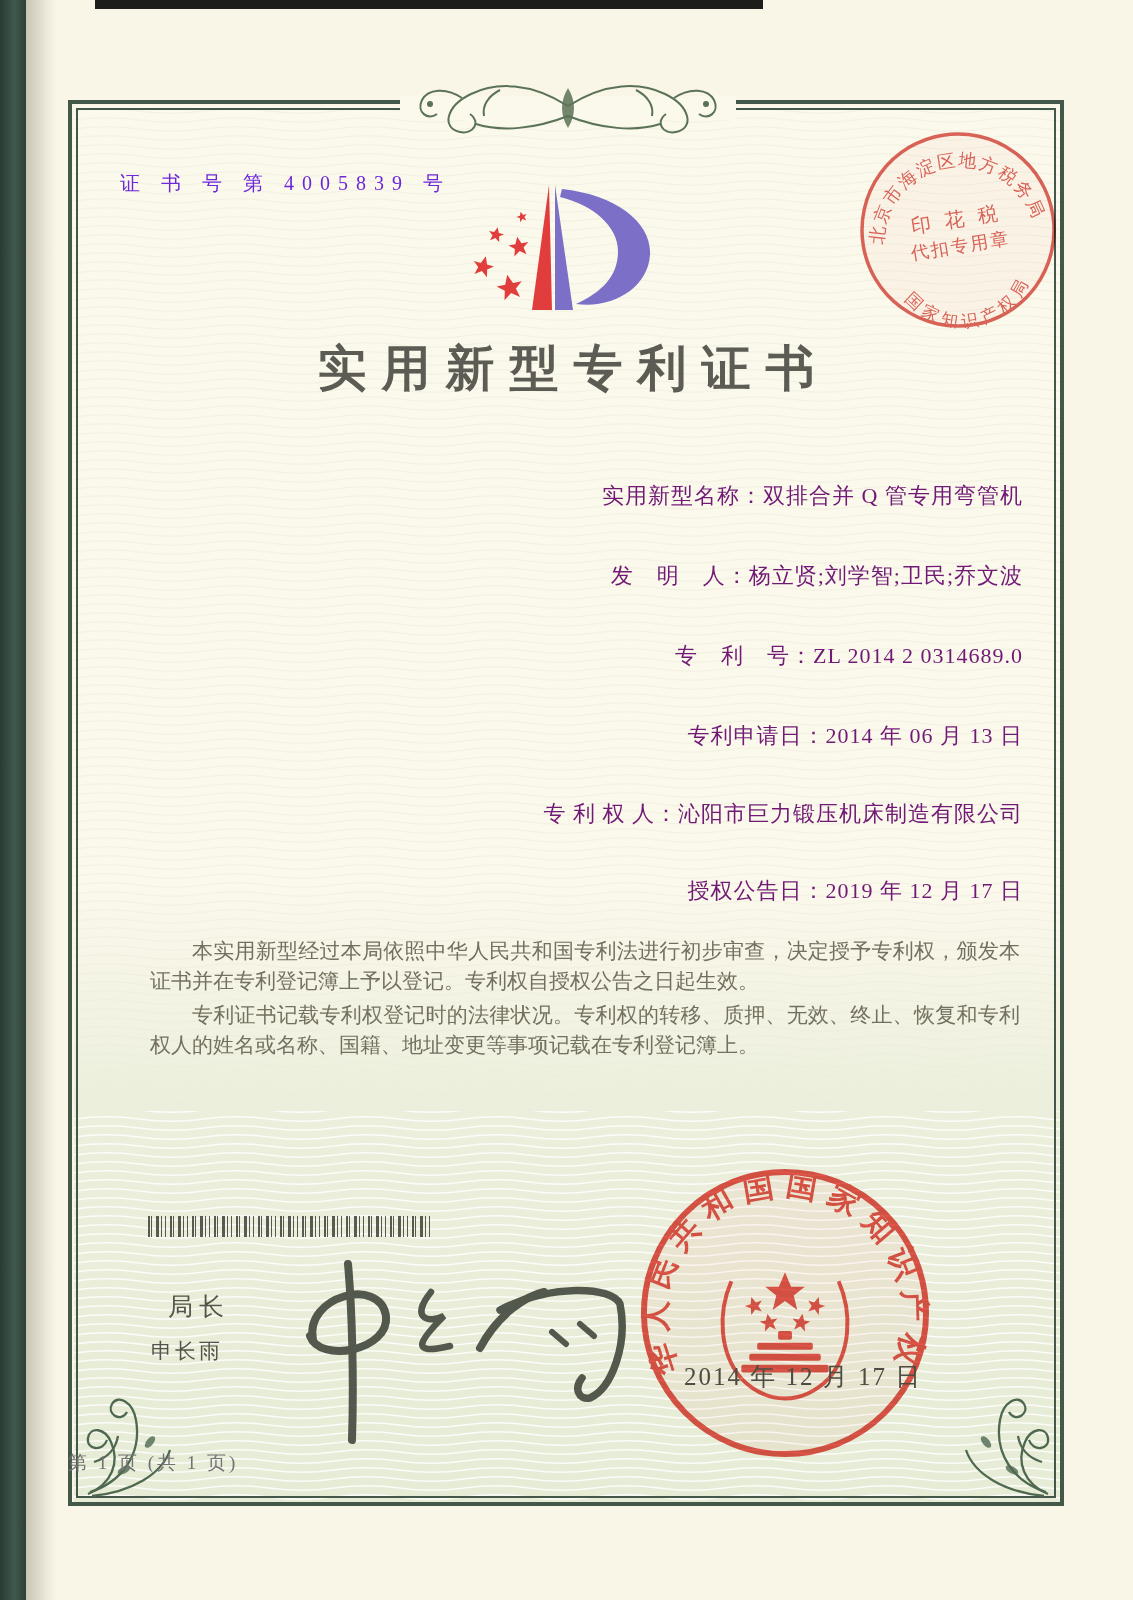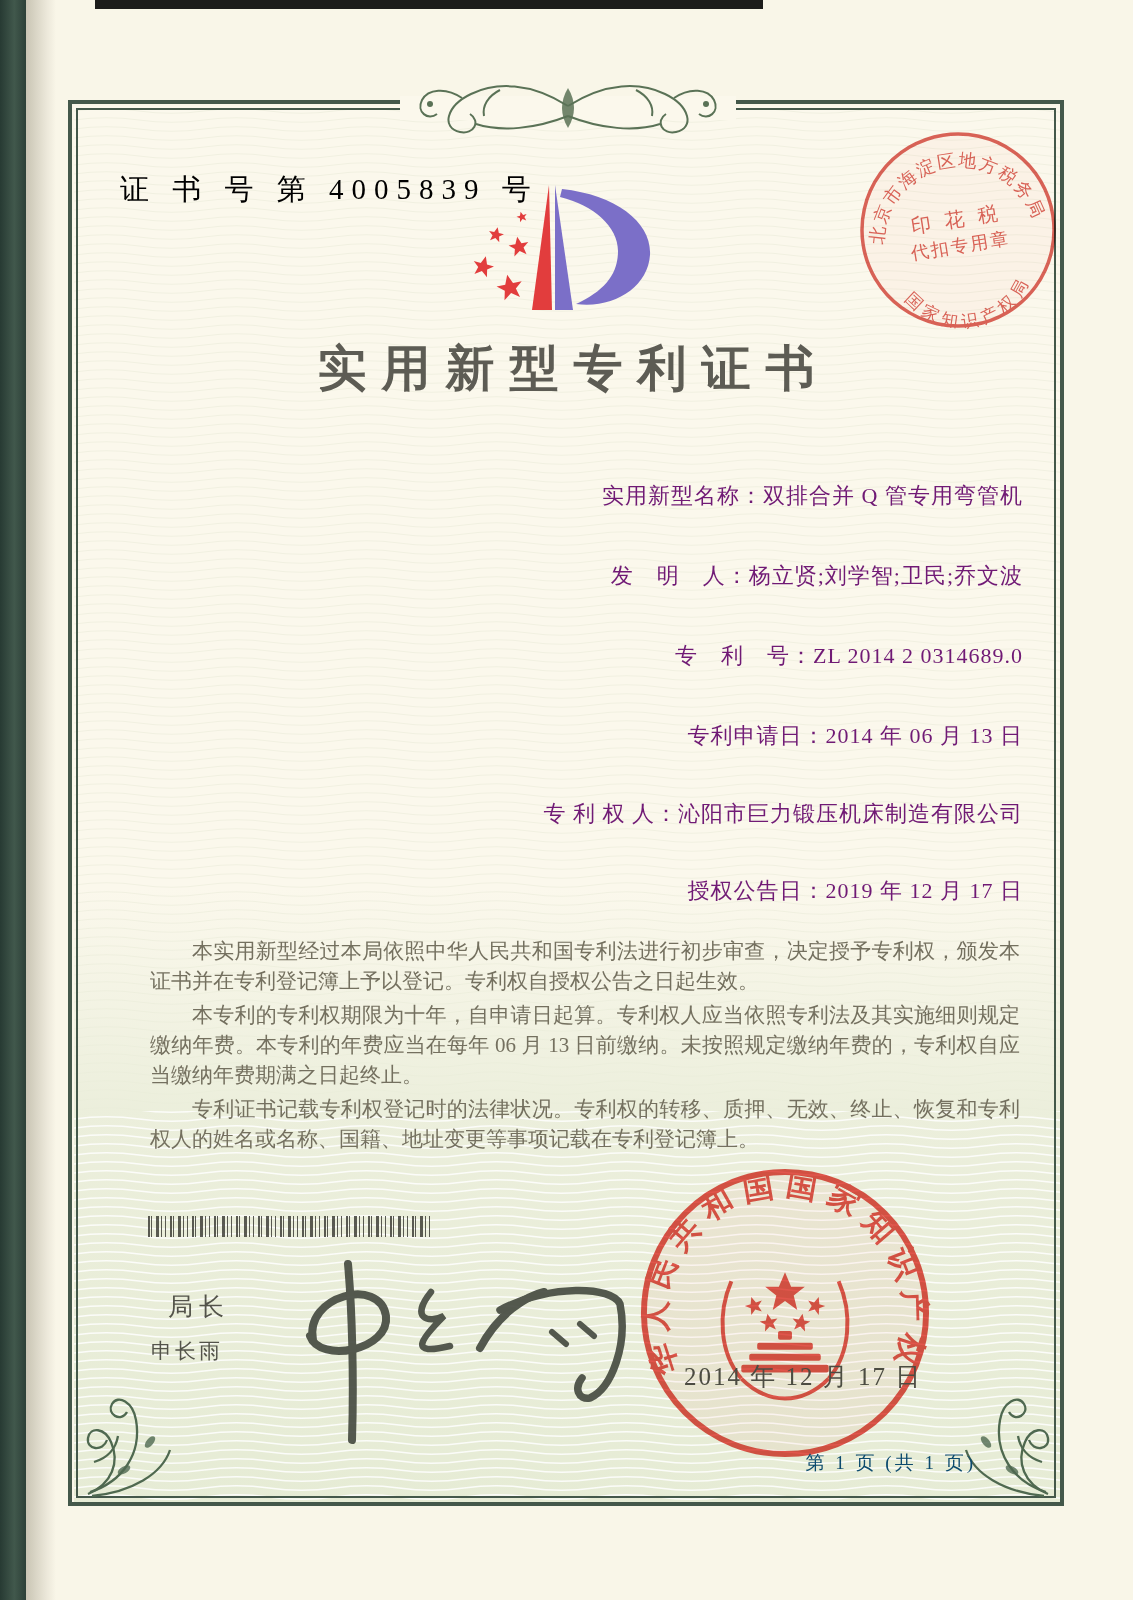--- a/index.html
+++ b/index.html
@@ -16,41 +16,41 @@
   .binding-edge{left:26px;top:0;width:30px;height:1600px;
     background:linear-gradient(90deg,#c9c5b4,#ece8da 70%,#f9f6e8);}
   .top-dark{left:95px;top:0;width:668px;height:9px;background:#1d1d1b;}
   
   .frame-outer{left:68px;top:100px;width:996px;height:1406px;
     border:4px solid #44584a;box-sizing:border-box;}
   .frame-inner{position:absolute;left:4px;top:4px;right:4px;bottom:4px;
     border:2px solid #44584a;}
   .waves{left:74px;top:106px;}
   
-  .cert-number{left:120px;top:170px;font-size:29px;letter-spacing:8px;color:#000000;}
+  .cert-number{left:120px;top:170px;font-size:20px;letter-spacing:8px;color:#6d28d9;}
   .title{left:68px;top:336px;width:996px;text-align:center;
     font-size:49px;font-weight:600;letter-spacing:15px;text-indent:15px;color:#5d5c54;}
   .field{left:143px;width:880px;font-size:22px;color:#701a75;letter-spacing:1px;white-space:nowrap;text-align:right;}
   .f0{top:481px}.f1{top:561px}.f2{top:641px}.f3{top:721px}.f4{top:799px}.f5{top:876px}
   .paras{left:142px;top:936px;width:878px;font-size:21px;line-height:30px;
     color:#74705f;text-align:justify;}
   .paras p{margin:0 0 4px 8px;text-indent:2em;}
   .barcode{left:148px;top:1216px;width:282px;height:21px;opacity:.85;
     background:
       repeating-linear-gradient(90deg,#3f3f38 0 2px,transparent 2px 3px,#3f3f38 3px 4px,
         transparent 4px 8px,#3f3f38 8px 11px,transparent 11px 13px,#3f3f38 13px 14px,
         transparent 14px 17px,#3f3f38 17px 18px,transparent 18px 22px);}
   .signer-role{left:168px;top:1290px;font-size:25px;color:#53534a;letter-spacing:6px;}
   .signer-name{left:151px;top:1337px;font-size:21px;color:#53534a;letter-spacing:3px;}
   .signature{left:268px;top:1248px;}
   .tax-stamp{left:852px;top:124px;transform:rotate(-9deg);mix-blend-mode:multiply;opacity:.9;}
   .office-seal{left:636px;top:1164px;mix-blend-mode:multiply;opacity:.93;}
   .seal-date{left:684px;top:1360px;font-size:25px;color:#4c4c42;letter-spacing:2px;z-index:6;}
-  .footer{left:68px;top:1450px;width:908px;text-align:right;font-size:19px;
-    letter-spacing:3px;color:#0c4a6e;z-index:5;}
+  .footer{left:68px;top:1450px;width:908px;text-align:left;font-size:19px;
+    letter-spacing:3px;color:#737373;z-index:5;}
   .z1{z-index:1}.z2{z-index:2}.z3{z-index:3}.z4{z-index:4}
   svg text{font-family:"Liberation Sans","DejaVu Sans",sans-serif;}
 </style>
 </head>
 <body>
 
 <div class="abs binding-dark"></div>
 <div class="abs binding-edge"></div>
 <div class="abs top-dark"></div>
 
@@ -156,21 +156,20 @@
 
 <div class="abs field f0 z3">实用新型名称：双排合并 Q 管专用弯管机</div>
 <div class="abs field f1 z3">发　明　人：杨立贤;刘学智;卫民;乔文波</div>
 <div class="abs field f2 z3">专　利　号：ZL 2014 2 0314689.0</div>
 <div class="abs field f3 z3">专利申请日：2014 年 06 月 13 日</div>
 <div class="abs field f4 z3">专 利 权 人：沁阳市巨力锻压机床制造有限公司</div>
 <div class="abs field f5 z3">授权公告日：2019 年 12 月 17 日</div>
 
 <div class="abs paras z3">
   <p>本实用新型经过本局依照中华人民共和国专利法进行初步审查，决定授予专利权，颁发本证书并在专利登记簿上予以登记。专利权自授权公告之日起生效。</p>
-  <p>本专利的专利权期限为十年，自申请日起算。专利权人应当依照专利法及其实施细则规定缴纳年费。本专利的年费应当在每年 06 月 13 日前缴纳。未按照规定缴纳年费的，专利权自应当缴纳年费期满之日起终止。</p>
   <p>专利证书记载专利权登记时的法律状况。专利权的转移、质押、无效、终止、恢复和专利权人的姓名或名称、国籍、地址变更等事项记载在专利登记簿上。</p>
 </div>
 
 <div class="abs barcode z3"></div>
 
 <div class="abs signer-role z3">局长</div>
 <div class="abs signer-name z3">申长雨</div>
 
 <svg class="abs signature z4" width="380" height="205" viewBox="0 0 380 205">
   <g stroke="#474c42" stroke-width="8" stroke-linecap="round" fill="none" opacity="0.92">

